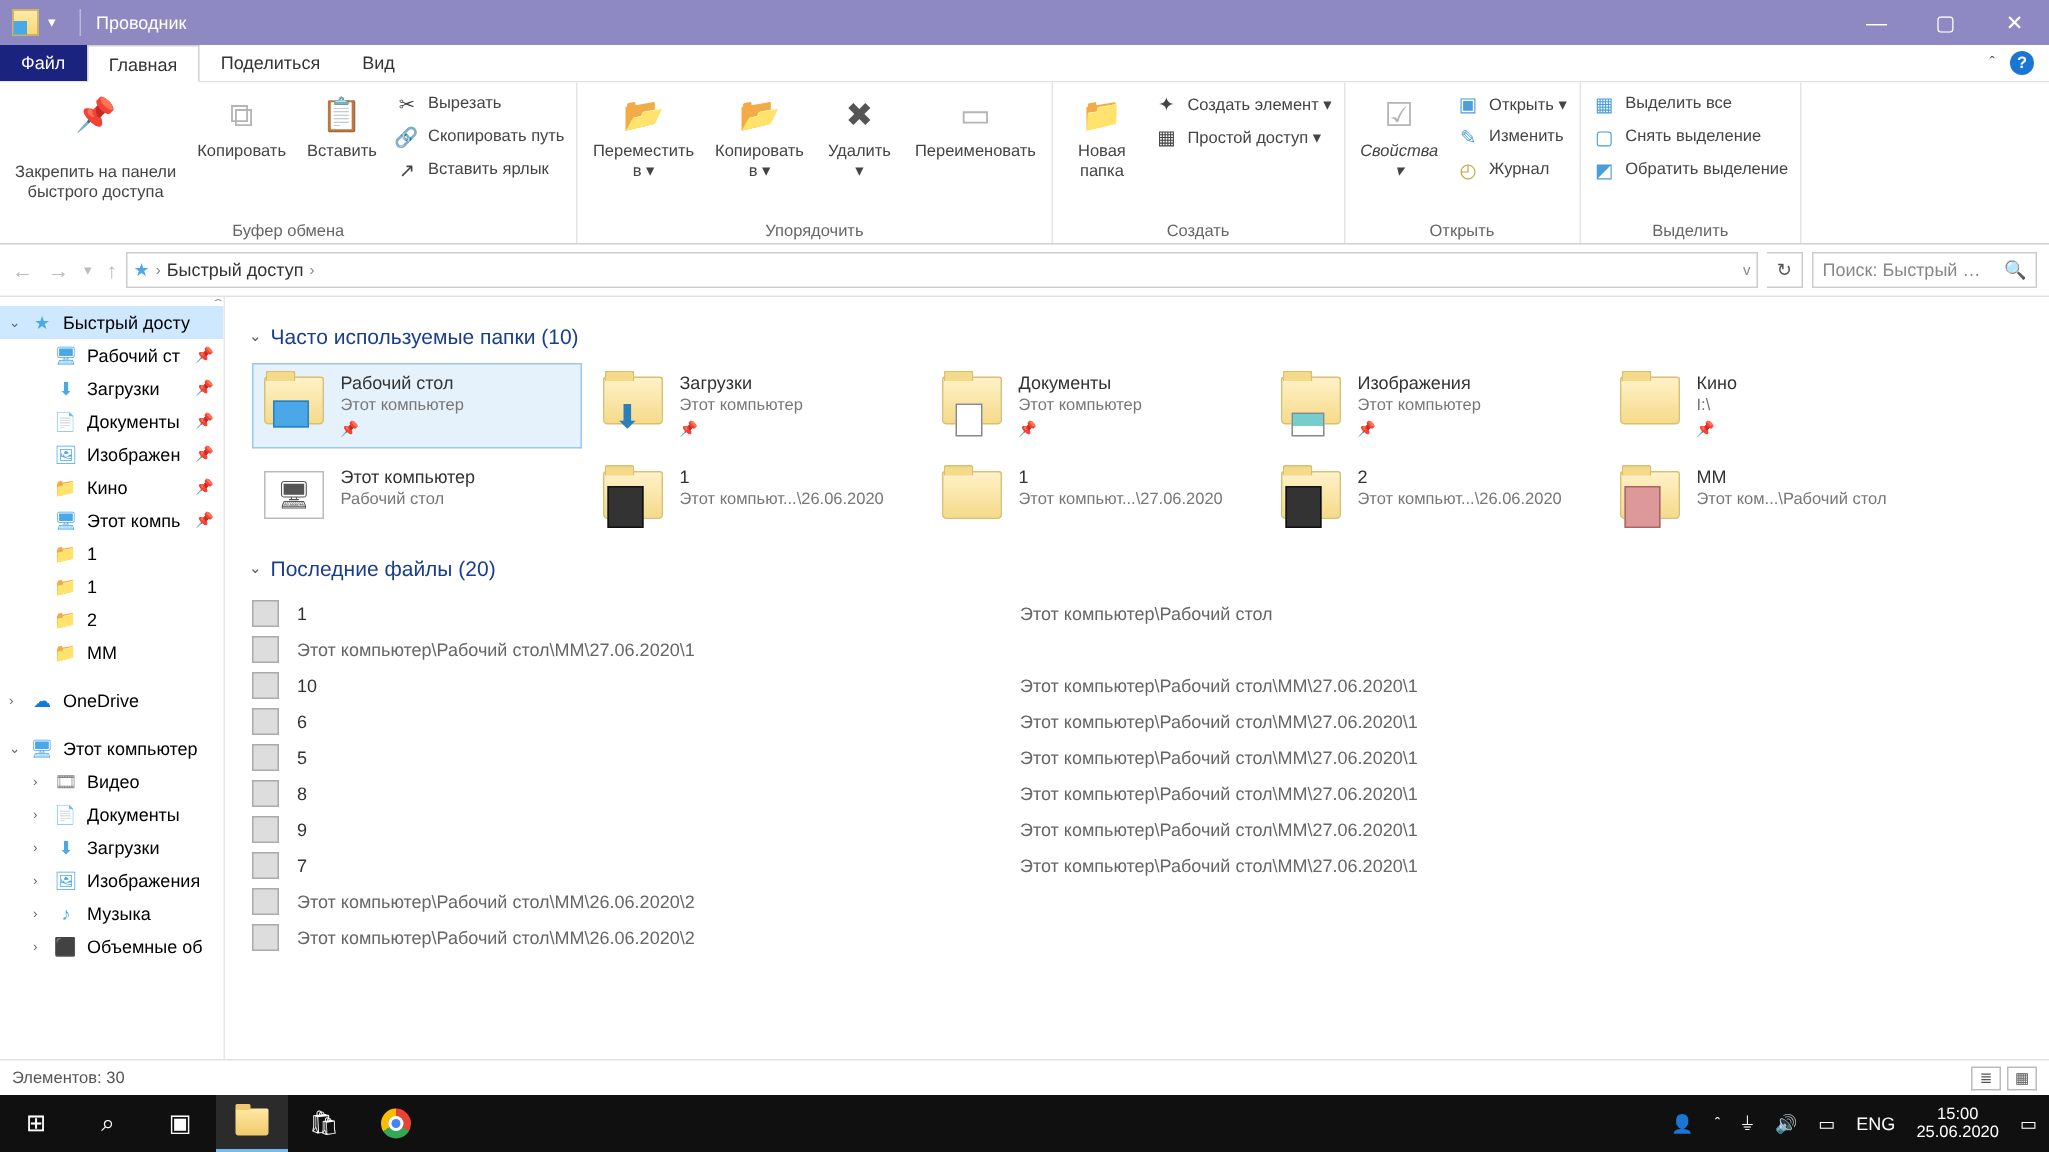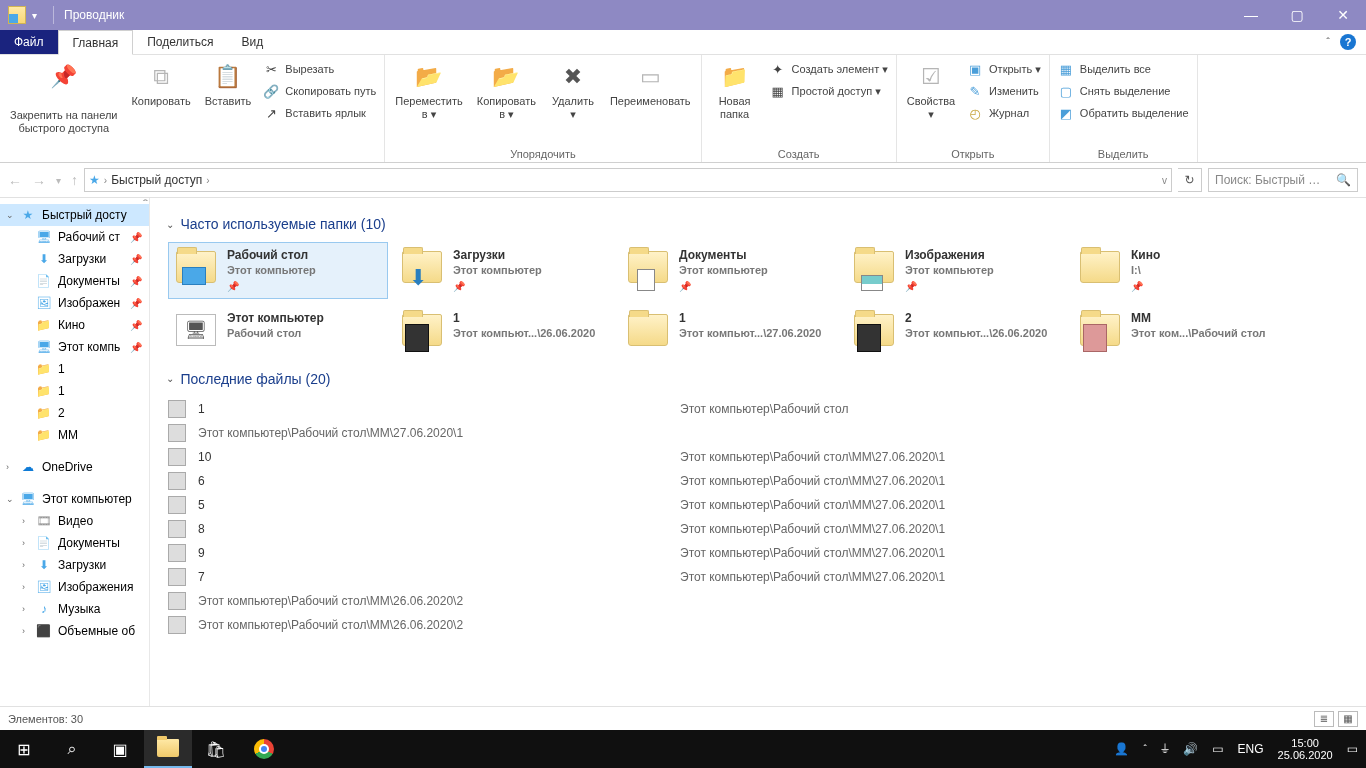--- a/index.html
+++ b/index.html
@@ -66,21 +66,21 @@
 
 .folder-grid{display:grid;grid-template-columns:repeat(5,220px);gap:6px 6px;margin-left:8px;}
 .folder-item{display:flex;align-items:flex-start;gap:8px;padding:4px;border:1px solid transparent;}
 .folder-item.sel{border:1px solid #99c9ef;background:#e5f1fb;}
 .folder-icon{width:46px;height:40px;display:flex;align-items:center;justify-content:center;position:relative;}
 .folder-icon.big{font-size:32px;}
 .fldr{width:40px;height:32px;background:linear-gradient(#fff2c8,#f5da89);border:1px solid #d9bf72;border-radius:2px 2px 3px 3px;position:relative;}
 .fldr::before{content:"";position:absolute;top:-5px;left:0;width:18px;height:6px;background:#f5da89;border:1px solid #d9bf72;border-bottom:none;border-radius:2px 2px 0 0;}
 .fldr.overlay::after{content:"";position:absolute;bottom:-3px;left:5px;width:22px;height:16px;background:#4aa8e8;border:1px solid #2a7fbf;}
 .thumb{width:40px;height:32px;background:#e8e8e8;border:1px solid #bbb;display:flex;align-items:center;justify-content:center;font-size:18px;color:#555;}
-.folder-text{display:flex;flex-direction:column;line-height:1.35;font-weight:bold;}
+.folder-text{display:flex;flex-direction:column;line-height:1.35;}
 .folder-text .sub{color:#777;font-size:11px;}
 .folder-text .pin{color:#888;font-size:10px;margin-top:2px;}
 
 .recent-list{margin-left:8px;}
 .recent-row{display:flex;align-items:center;gap:12px;padding:3px 0;}
 .recent-row .ricon{width:18px;height:18px;background:#ddd;border:1px solid #aaa;flex-shrink:0;}
 .recent-row .rname{width:470px;}
 .recent-row .rpath{color:#666;}
 
 
@@ -152,20 +152,21 @@
           <div class="smallbtn">
               <span class="sicon">🔗</span>
               <span>Скопировать путь</span>
             </div>
           <div class="smallbtn">
               <span class="sicon">↗</span>
               <span>Вставить ярлык</span>
             </div>
         </div>
       </div>
+      <div class="label">Буфер обмена</div>
     </div>
 
     <div class="rgroup">
       <div class="body">
         <div class="bigbtn">
             <div class="bicon" style="color:#b5b5b5;">📂</div>
             <div style="white-space:pre-line;">Переместить
 в ▾</div>
           </div>
         <div class="bigbtn">
@@ -204,21 +205,21 @@
             </div>
         </div>
       </div>
       <div class="label">Создать</div>
     </div>
 
     <div class="rgroup">
       <div class="body">
         <div class="bigbtn">
             <div class="bicon" style="color:#b5b5b5;">☑</div>
-            <div style="white-space:pre-line;">Свойства
+            <div style="white-space:pre-line;font-style:italic;">Свойства
 ▾</div>
           </div>
         <div class="vstack">
           <div class="smallbtn">
               <span class="sicon" style="color:#4a9ed9;">▣</span>
               <span>Открыть ▾</span>
             </div>
           <div class="smallbtn">
               <span class="sicon" style="color:#4a9ed9;">✎</span>
               <span>Изменить</span>

